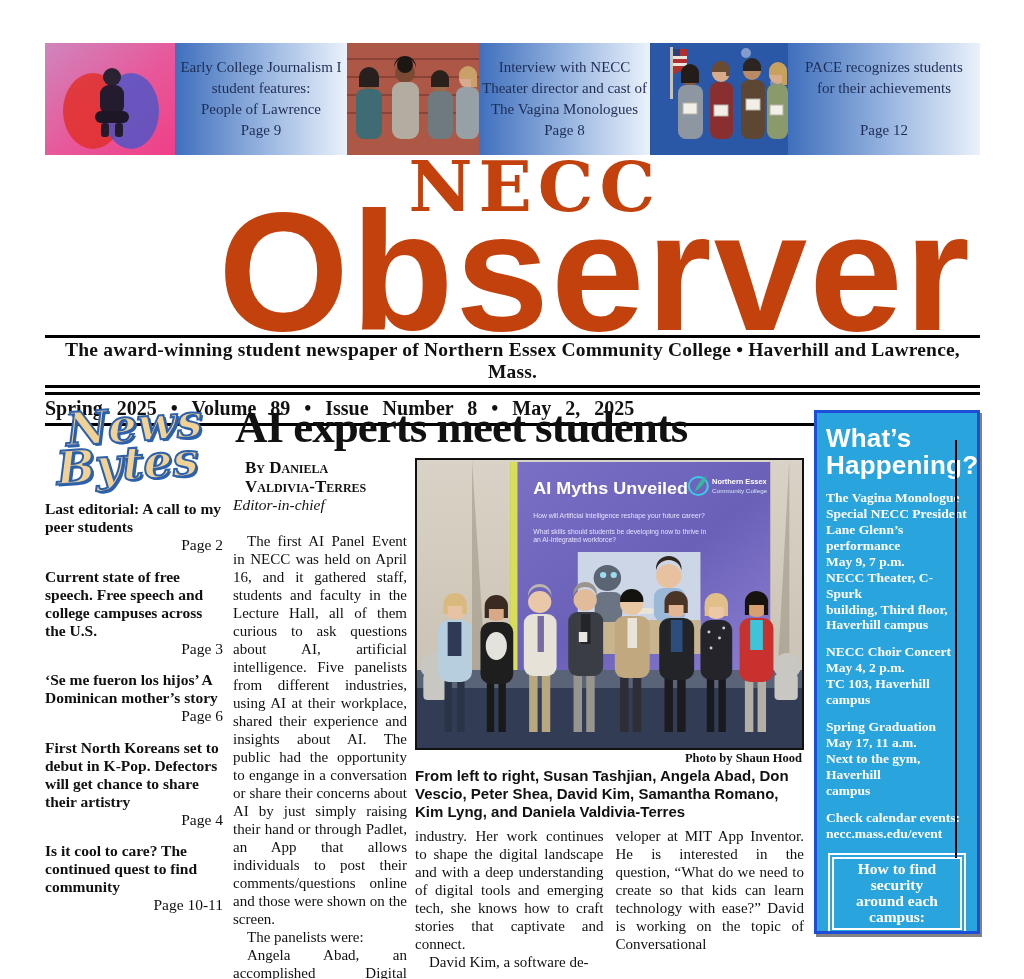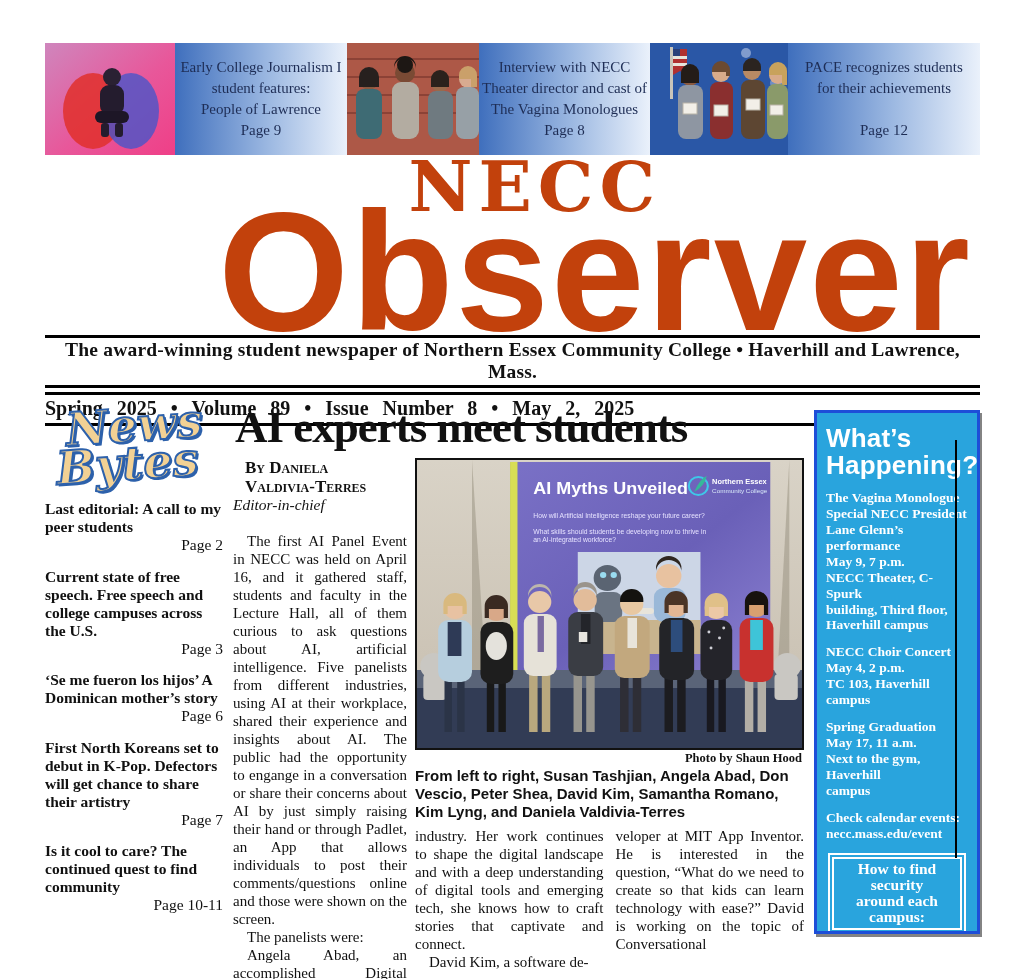--- a/index.html
+++ b/index.html
@@ -202,21 +202,21 @@
       <div class="nb-item">
         <div class="nb-title">Current state of free speech. Free speech and college campuses across the U.S.</div>
         <div class="nb-page">Page 3</div>
       </div>
       <div class="nb-item">
         <div class="nb-title">‘Se me fueron los hijos’ A Dominican mother’s story</div>
         <div class="nb-page">Page 6</div>
       </div>
       <div class="nb-item">
         <div class="nb-title">First North Koreans set to debut in K-Pop. Defectors will get chance to share their artistry</div>
-        <div class="nb-page">Page 7</div>
+        <div class="nb-page">Page 4</div>
       </div>
       <div class="nb-item">
         <div class="nb-title">Is it cool to care? The continued quest to find community</div>
         <div class="nb-page">Page 10-11</div>
       </div>
 
     </div>
 
     <div class="center-col">
       <h1 class="headline">AI experts meet students</h1>

